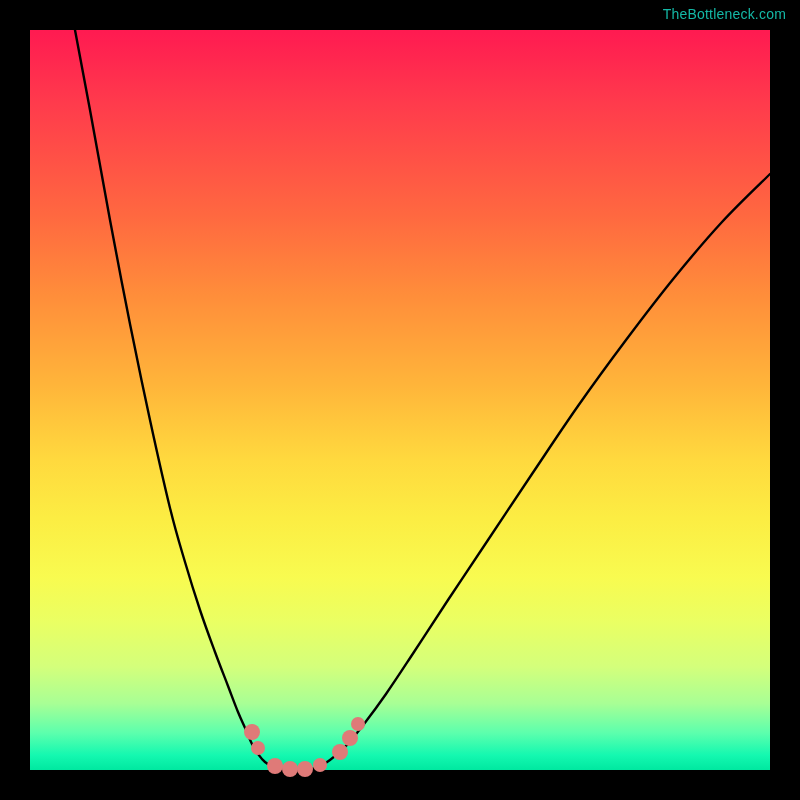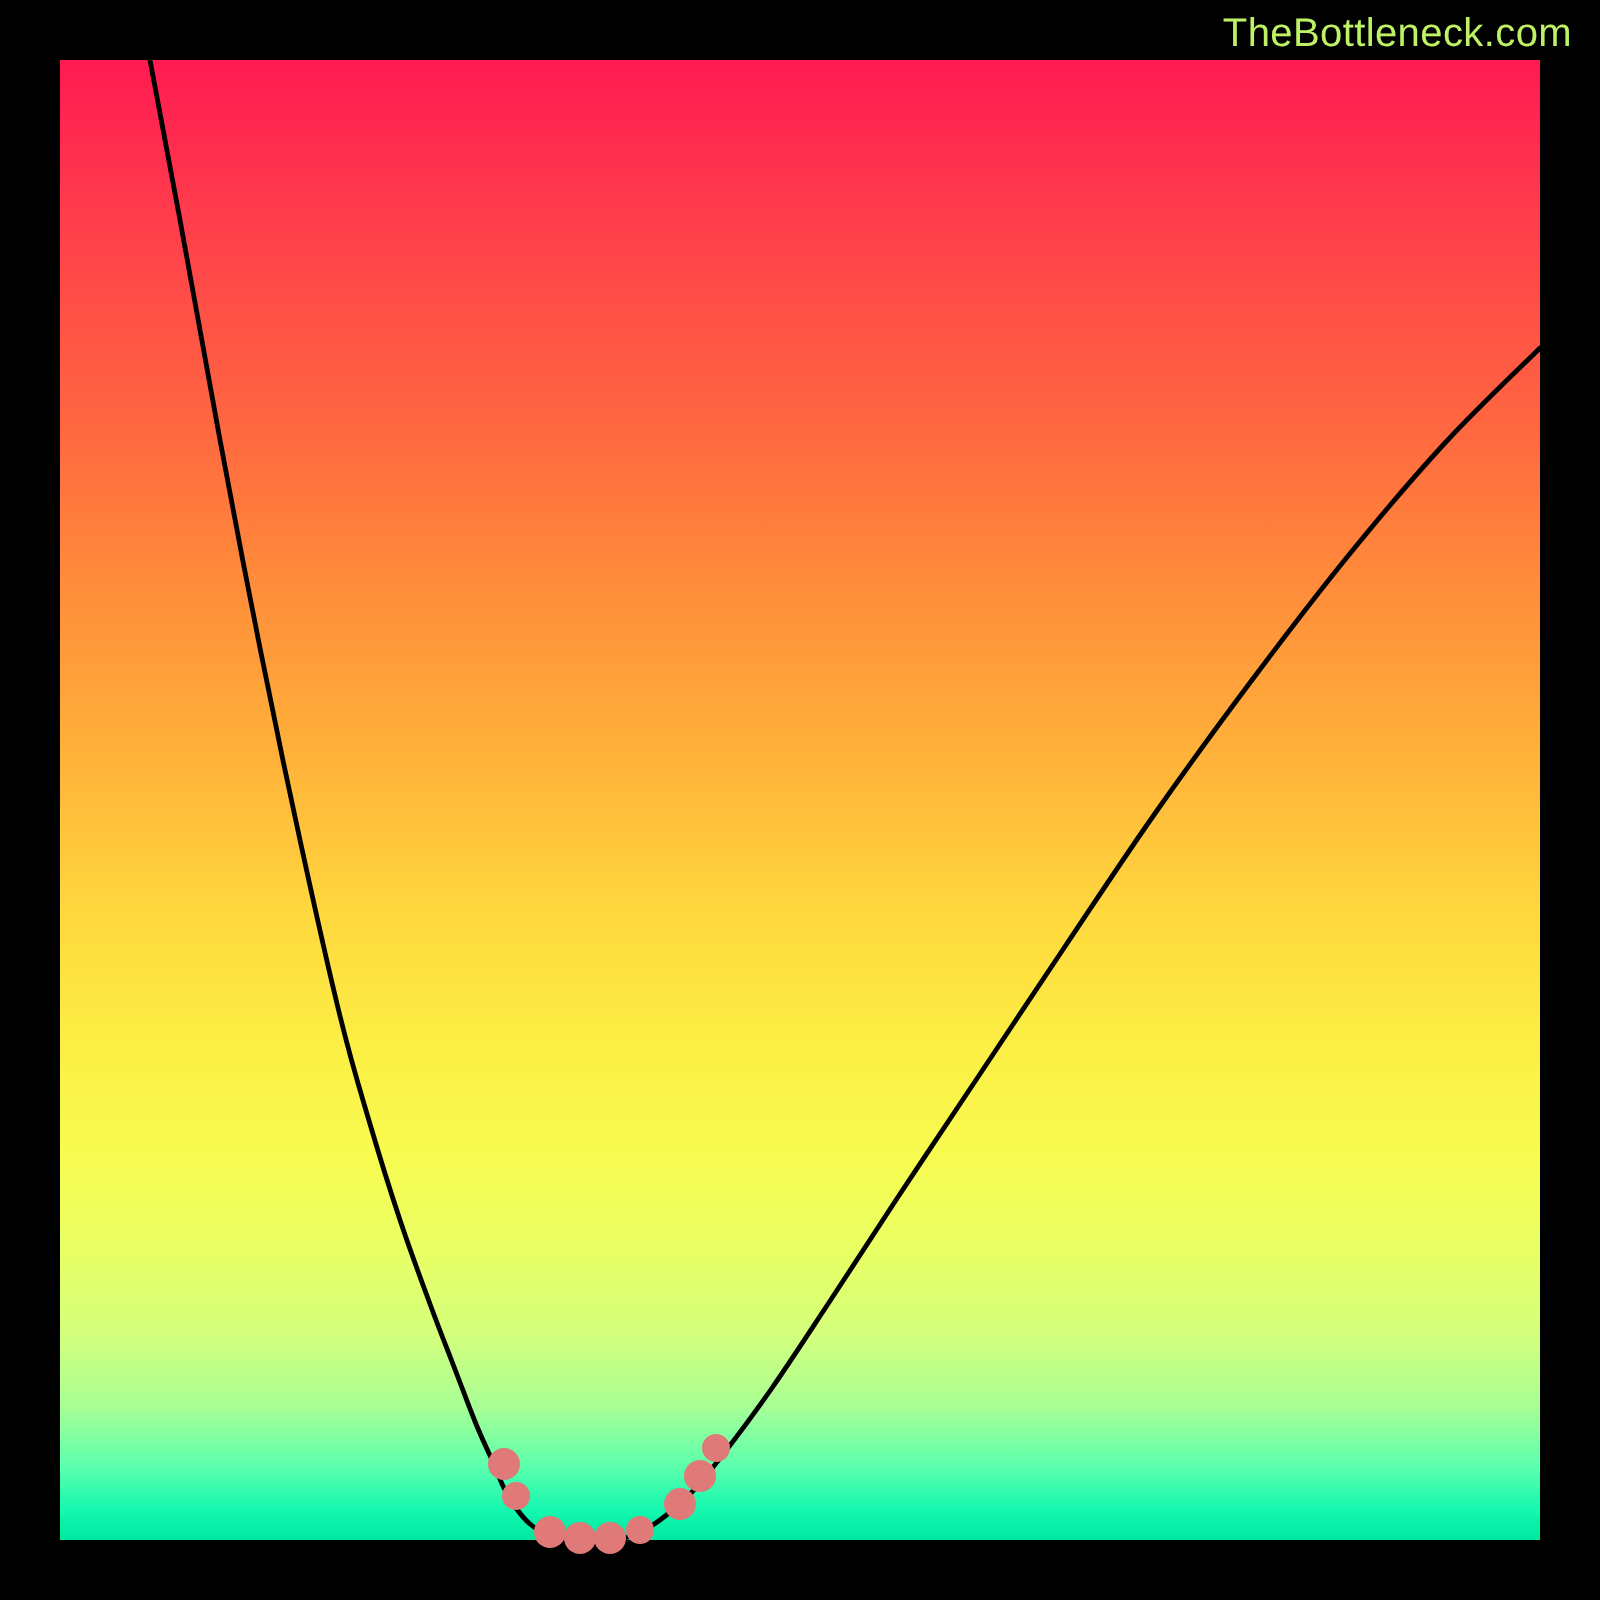--- a/index.html
+++ b/index.html
@@ -30,22 +30,22 @@
       #d4ff7b 86%,
       #a8ff95 91%,
       #5cffad 95%,
       #14f8b0 98%,
       #00e8a0 100%);
   }
   .watermark {
     position: absolute;
     top: 6px;
     right: 14px;
-    color: #bef264;
-    font-size: 20px;
+    color: #14b8a6;
+    font-size: 14px;
     font-weight: 400;
     letter-spacing: 0.2px;
     text-align: center;
   }
   svg.curves {
     position: absolute;
     left: 30px;
     top: 30px;
     width: 740px;
     height: 740px;

